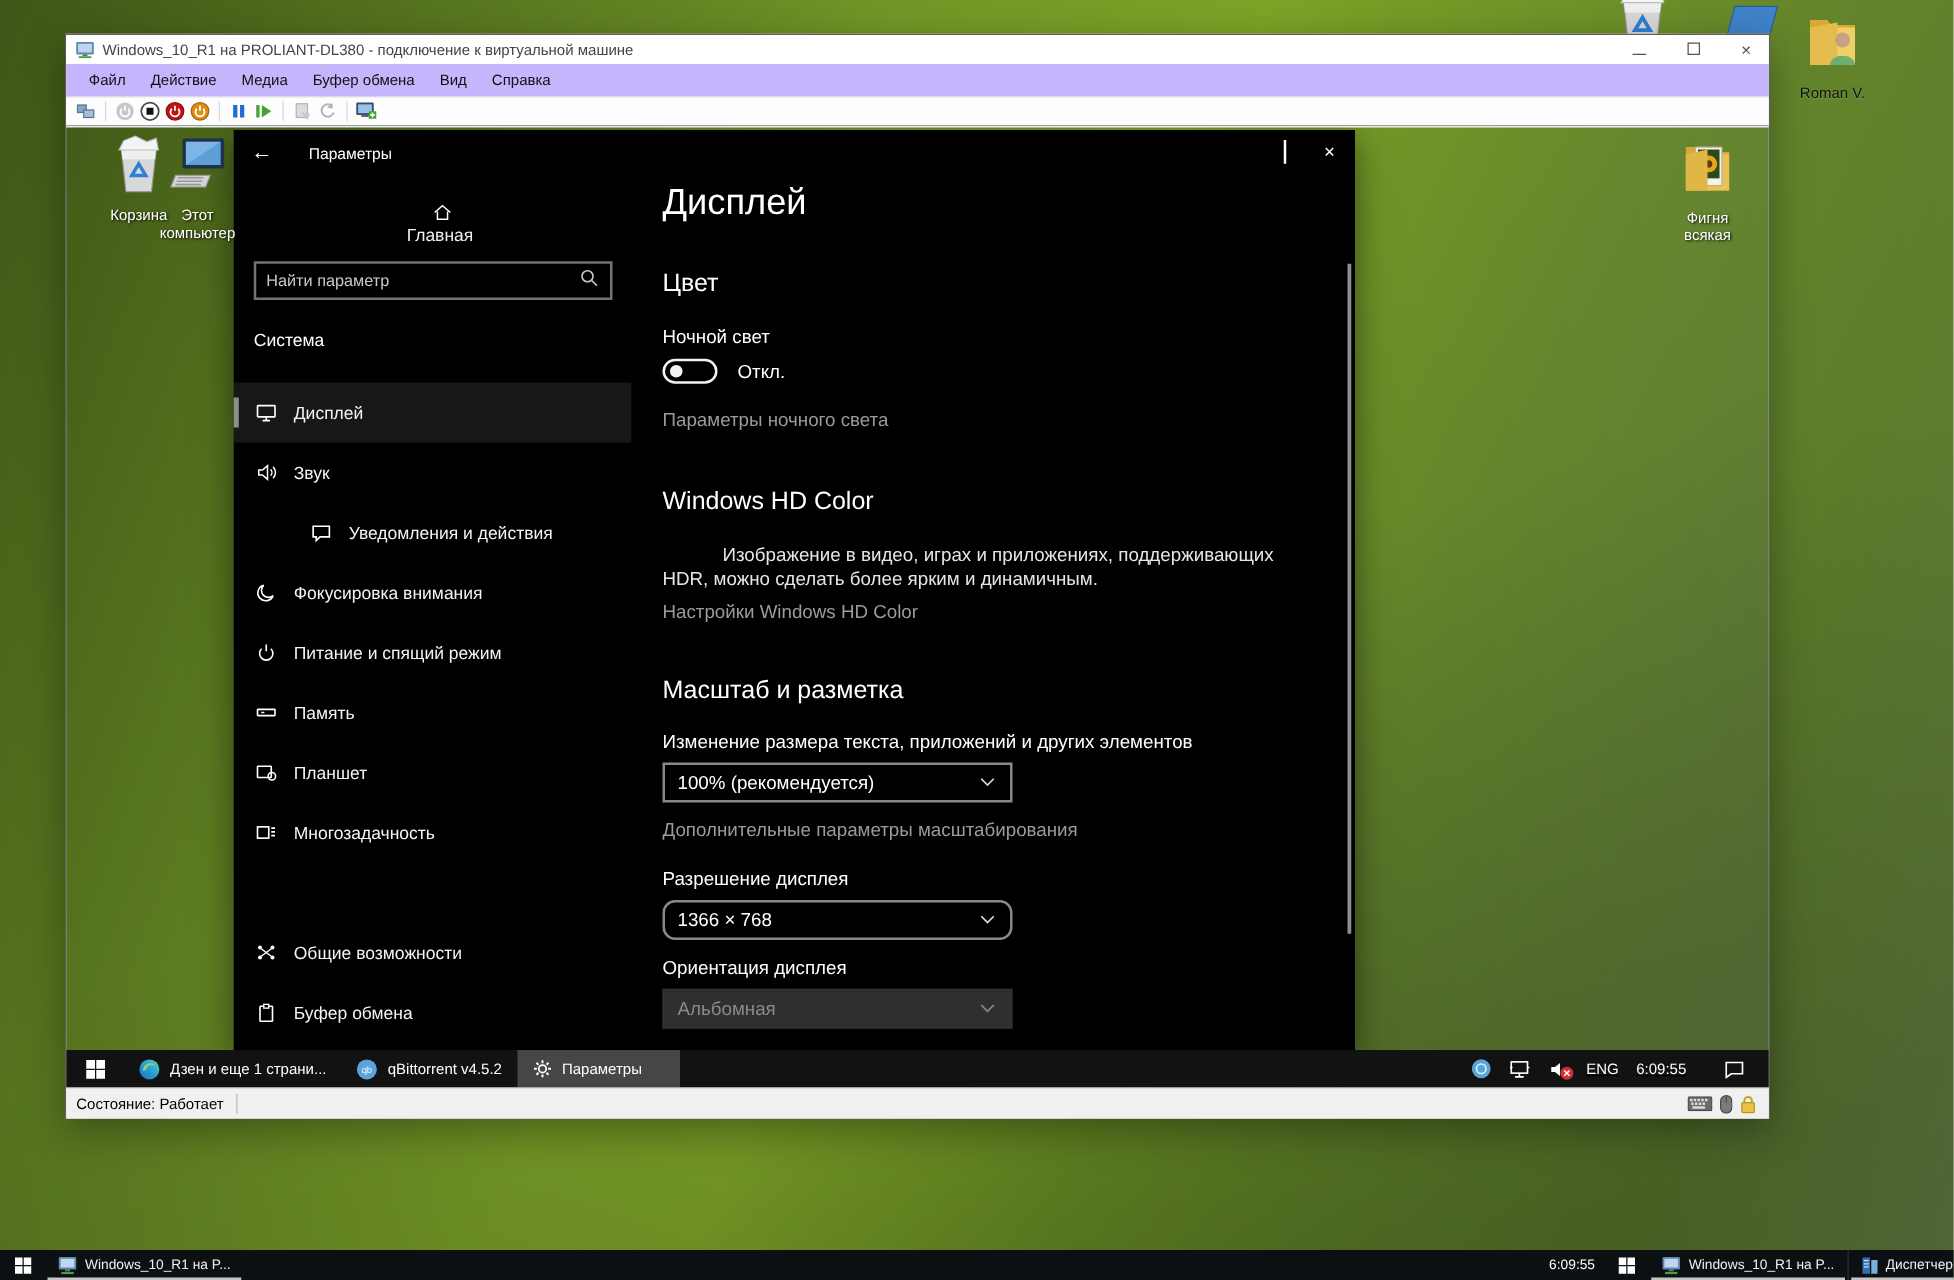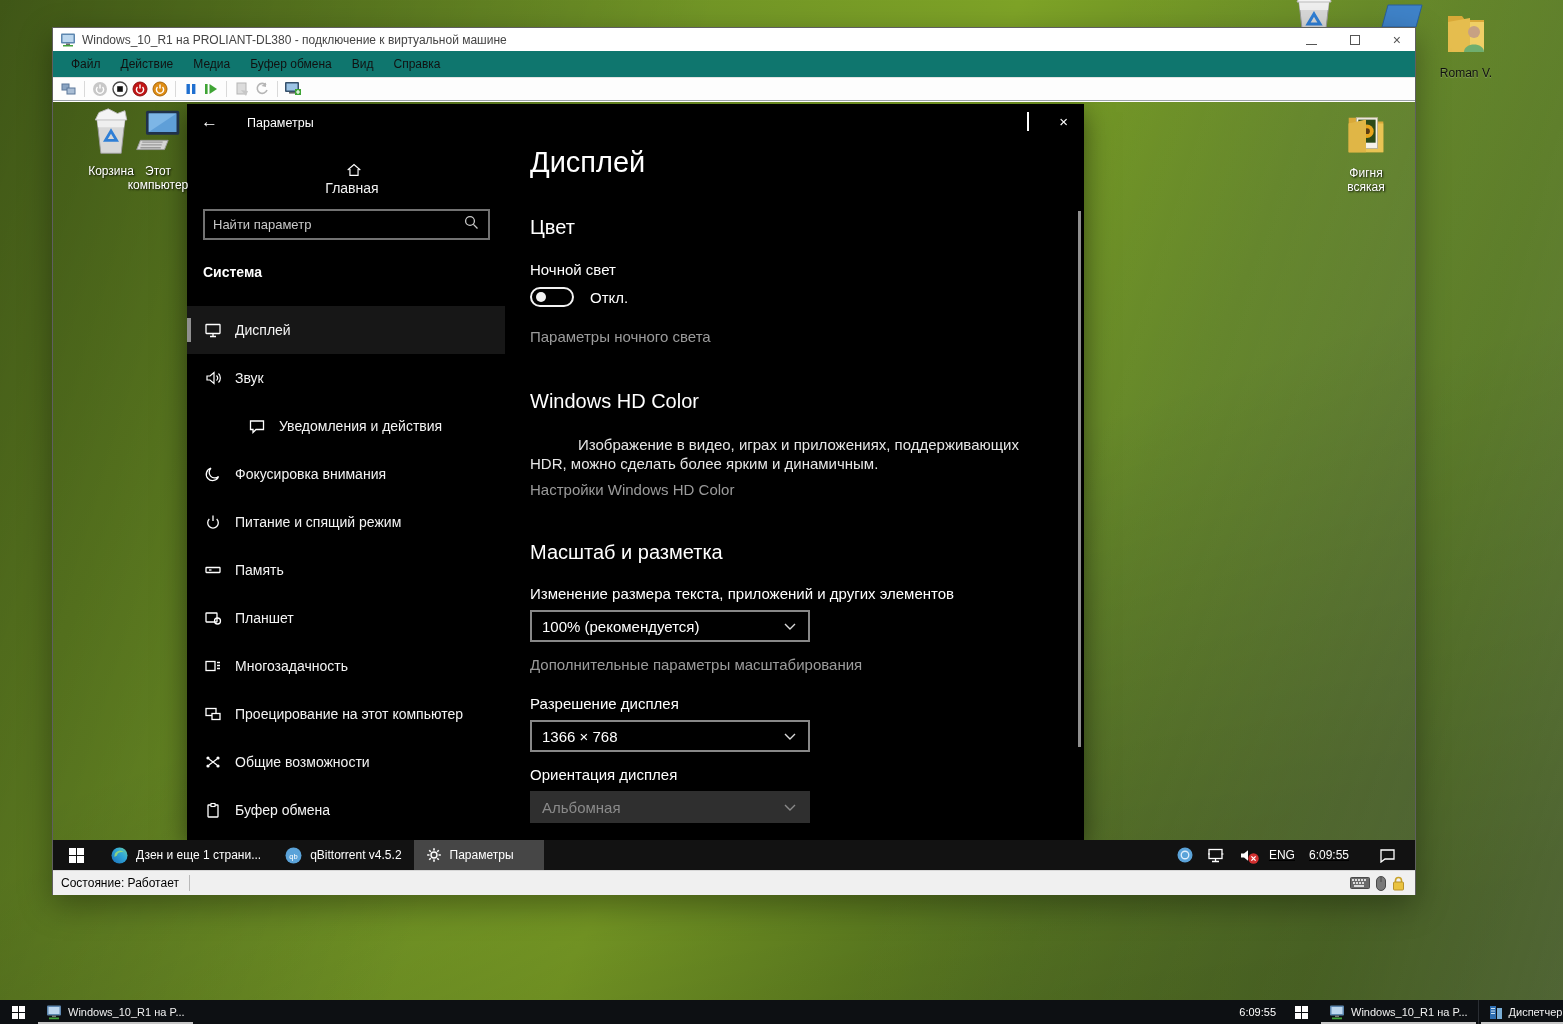--- a/index.html
+++ b/index.html
@@ -25,21 +25,21 @@
 
   
   #vm-window { left:52px; top:27px; width:1364px; height:868px; background:#fff;
     border:1px solid #5f5f5f; box-shadow:0 10px 30px rgba(0,0,0,.35); z-index:5; }
   #vm-titlebar { height:23px; background:#fff; display:flex; align-items:center; padding-left:7px; position:relative; }
   #vm-title { font-size:12px; color:#444; margin-left:6px; white-space:nowrap; }
   .cap-btns { position:absolute; right:14px; top:0; height:23px; display:flex; align-items:center; gap:33px; }
   .cap-min { width:11px; height:1px; background:#555; display:inline-block; }
   .cap-max { width:10px; height:10px; border:1px solid #555; display:inline-block; }
   .cap-close { font-size:14px; color:#555; line-height:10px; }
-  #vm-menubar { height:27px; background:#0f766e; display:flex; align-items:center; gap:0; padding-left:8px; border-bottom:1px solid #e3e3e3; }
+  #vm-menubar { height:27px; background:#c4b5fd; display:flex; align-items:center; gap:0; padding-left:8px; border-bottom:1px solid #e3e3e3; }
   #vm-menubar .mi { font-size:12px; color:#111; padding:5px 10px; }
   #vm-toolbar { height:23px; background:#fdfdfd; border-bottom:1px solid #9aa0a6; display:flex; align-items:center; padding-left:6px; }
   .tsep { width:1px; height:16px; background:#d9d9d9; margin:0 5px; }
   .tico { width:20px; height:18px; display:flex; align-items:center; justify-content:center; }
 
   
   #vm-screen { left:0; top:74px; width:1362px; height:768px; overflow:hidden;
     background:
       linear-gradient(108deg, rgba(0,0,0,.26) 0%, transparent 34%),
       linear-gradient(287deg, rgba(255,255,255,.13) 0%, transparent 36%),
@@ -55,21 +55,21 @@
   #app-title { left:60px; top:12px; font-size:12.5px; color:#fff; }
   .side-row { position:absolute; left:0; width:318px; height:40px; display:flex; align-items:center; }
   .side-ico { width:20px; height:20px; margin-left:16px; display:flex; align-items:center; justify-content:center; }
   .side-lbl { margin-left:12px; font-size:14px; color:#f2f2f2; }
   #search-box { left:16px; top:105px; width:287px; height:31px; border:2px solid #727272; background:transparent;
     display:flex; align-items:center; }
   #search-box input { flex:1; background:transparent; border:0; outline:none; color:#e8e8e8;
     font-size:13px; padding:0 8px; font-family:"Liberation Sans",sans-serif; }
   #search-box input::placeholder { color:#c9c9c9; }
   #search-ico { margin-right:9px; }
-  #section-title { left:16px; top:160px; font-size:14px; font-weight:bold; }
+  #section-title { left:16px; top:160px; font-size:14px; font-weight:normal; }
   .nav-item { position:absolute; left:0; width:318px; height:48px; display:flex; align-items:center; cursor:default; }
   .nav-item .n-ico { width:20px; height:20px; margin-left:16px; flex:0 0 auto; display:flex; align-items:center; justify-content:center; }
   .nav-item .n-lbl { margin-left:12px; font-size:14px; color:#f4f4f4; white-space:nowrap; }
   .nav-item.selected { background:rgba(255,255,255,.09); }
   .nav-item.selected::before { content:""; position:absolute; left:0; top:12px; width:4px; height:24px; background:#8f8f8f; }
 
   #main { left:318px; top:0; width:579px; height:736px; }
   #settings-caps { position:absolute; top:10px; right:16px; display:flex; gap:30px; align-items:center; height:16px; }
   .scap-min { width:11px; height:1px; background:#fff; }
   .scap-max { width:10px; height:10px; border:1px solid #fff; }
@@ -377,29 +377,20 @@
           </div>
           <div class="nav-item" style="top:538px;">
             <span class="n-ico">
               <svg width="20" height="20" viewBox="0 0 20 20">
                   <rect x="3" y="5.5" width="9" height="9" stroke="#fff" stroke-width="1.3" fill="none"></rect>
                   <path d="M14 6.5 h3 M14 9.5 h3 M14 12.5 h3" stroke="#fff" stroke-width="1.3"></path>
                 </svg>
             </span>
             <span class="n-lbl">Многозадачность</span>
           </div>
-          <div class="nav-item" style="top:586px;">
-            <span class="n-ico">
-              <svg width="20" height="20" viewBox="0 0 20 20">
-                  <rect x="3" y="4.5" width="10" height="7" stroke="#fff" stroke-width="1.3" fill="none"></rect>
-                  <rect x="9" y="9.5" width="8" height="6" stroke="#fff" stroke-width="1.3" fill="#000"></rect>
-                </svg>
-            </span>
-            <span class="n-lbl">Проецирование на этот компьютер</span>
-          </div>
           <div class="nav-item" style="top:634px;">
             <span class="n-ico">
               <svg width="20" height="20" viewBox="0 0 20 20">
                   <path d="M6 7 L14 13 M14 7 L6 13" stroke="#fff" stroke-width="1.2"></path>
                   <circle cx="5" cy="6" r="1.6" fill="#fff"></circle>
                   <circle cx="15" cy="6" r="1.6" fill="#fff"></circle>
                   <circle cx="5" cy="14" r="1.6" fill="#fff"></circle>
                   <circle cx="15" cy="14" r="1.6" fill="#fff"></circle>
                 </svg>
             </span>
@@ -448,21 +439,21 @@
             <span class="sv">100% (рекомендуется)</span>
             <span class="chev">
               <svg width="12" height="8" viewBox="0 0 12 8">
                   <path d="M1 1 L6 6 L11 1" stroke="#d9d9d9" stroke-width="1.4" fill="none"></path>
                 </svg>
             </span>
           </div>
           <div class="link" style="top:552px;">Дополнительные параметры масштабирования</div>
 
           <div class="lab" style="top:591px;">Разрешение дисплея</div>
-          <div class="select" style="top:616px;">
+          <div class="select" style="top:616px;border-radius:10px;">
             <span class="sv">1366 × 768</span>
             <span class="chev">
               <svg width="12" height="8" viewBox="0 0 12 8">
                   <path d="M1 1 L6 6 L11 1" stroke="#d9d9d9" stroke-width="1.4" fill="none"></path>
                 </svg>
             </span>
           </div>
 
           <div class="lab" style="top:662px;">Ориентация дисплея</div>
           <div class="select disabled" style="top:687px;">

